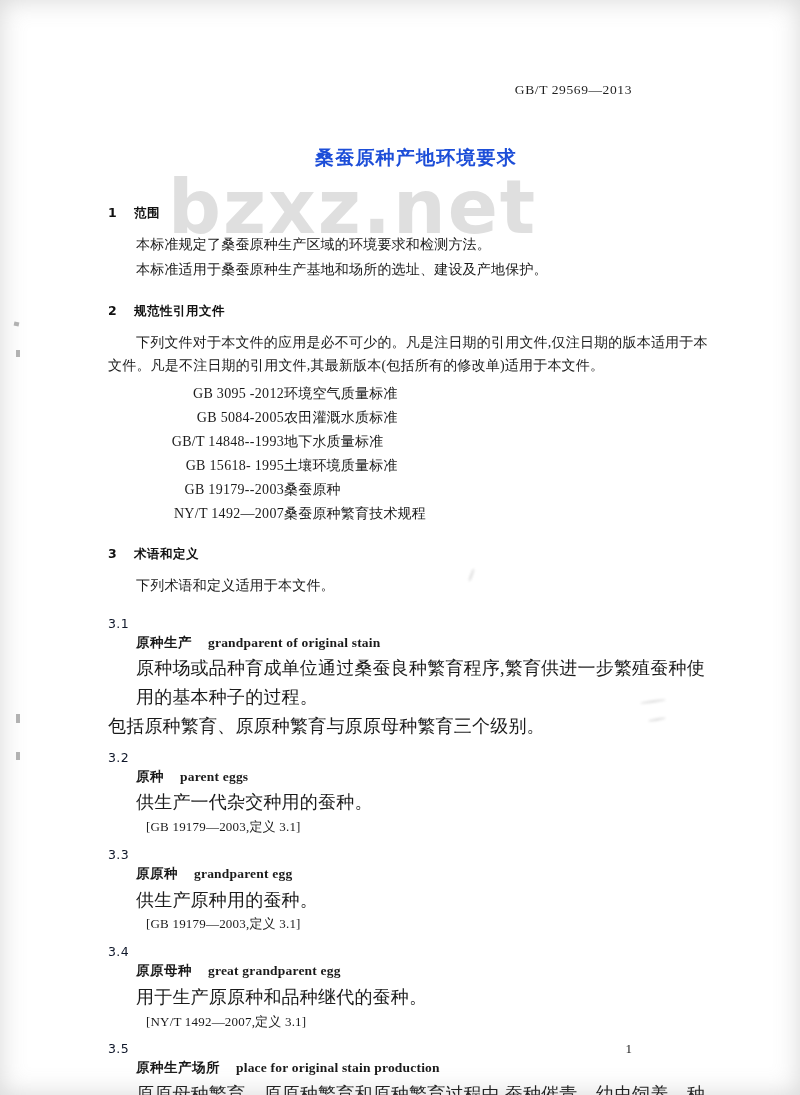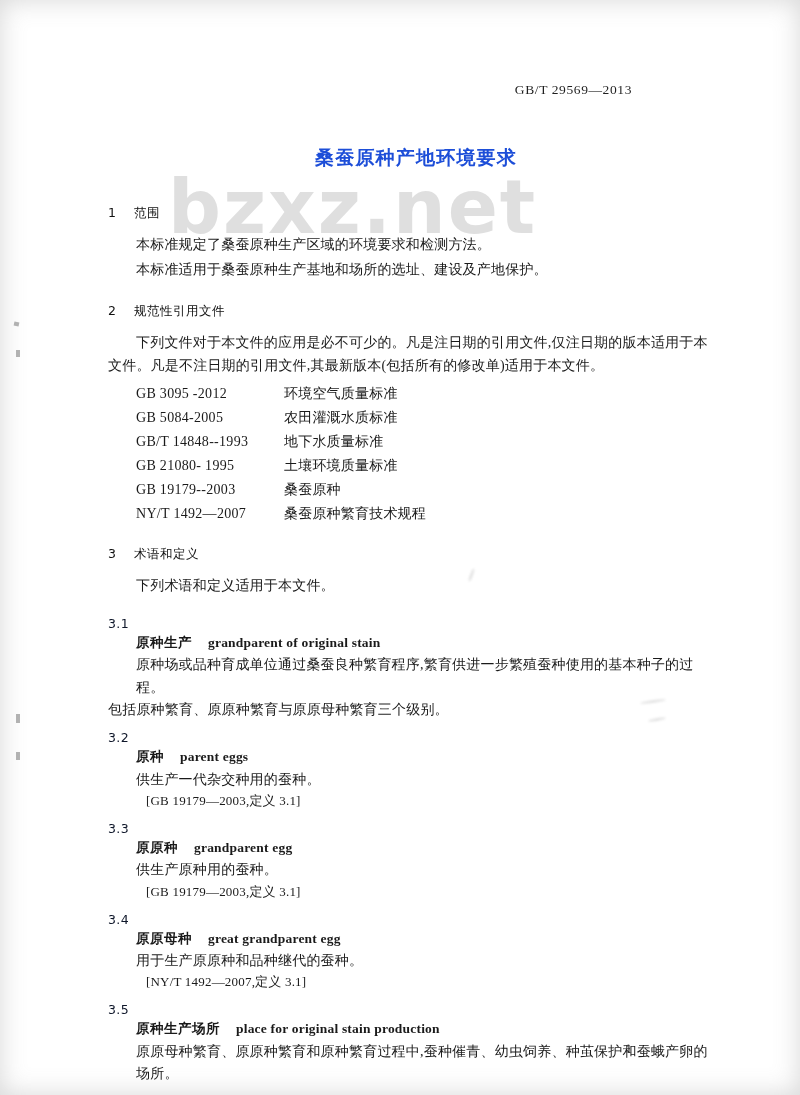--- a/index.html
+++ b/index.html
@@ -68,21 +68,21 @@
   }
   .body-area {
     position: absolute;
     left: 108px;
     top: 205px;
     width: 600px;
   }
   .sec-head {
     font-family: "DejaVu Sans", sans-serif;
     font-size: 12.5px;
-    font-weight: normal;
+    font-weight: bold;
     color: #111;
     margin: 0 0 12px 0;
     letter-spacing: 0.5px;
   }
   .sec-head .num {
     display: inline-block;
     width: 26px;
   }
   .para {
     font-size: 14px;
@@ -101,48 +101,49 @@
   .ref-list li {
     font-size: 14px;
     line-height: 1.72;
     padding-left: 28px;
     letter-spacing: 0.2px;
   }
   .ref-list li .code {
     display: inline-block;
     min-width: 148px;
     letter-spacing: 0.3px;
+    text-align: right;
   }
   .clause-num {
     font-family: "DejaVu Sans", sans-serif;
     font-size: 12.5px;
     margin: 9px 0 1px 0;
     color: #0f172a;
     letter-spacing: 0.4px;
   }
   .term-line {
     font-size: 14px;
     line-height: 1.6;
     padding-left: 28px;
     letter-spacing: 0.2px;
   }
   .term-line .cn {
-    font-family: Liberation Serif, serif;
+    font-family: Liberation Mono, monospace;
     font-weight: bold;
     font-size: 13.5px;
     letter-spacing: 0.5px;
   }
   .term-line .en {
     font-family: "Liberation Serif", serif;
     font-size: 13.5px;
     font-weight: bold;
     margin-left: 16px;
   }
   .term-def {
-    font-size: 14px;
+    font-size: 18px;
     line-height: 1.6;
     padding-left: 28px;
     letter-spacing: 0.2px;
   }
   .term-def.wrap { padding-left: 0; }
   .src-ref {
     font-size: 13px;
     line-height: 1.6;
     padding-left: 38px;
     letter-spacing: 0.2px;
@@ -202,21 +203,21 @@
 
       <div class="sec-head">
         <span class="num">2</span><span>规范性引用文件</span>
       </div>
       <p class="para">下列文件对于本文件的应用是必不可少的。凡是注日期的引用文件,仅注日期的版本适用于本文件。凡是不注日期的引用文件,其最新版本(包括所有的修改单)适用于本文件。</p>
 
       <ul class="ref-list">
         <li><span class="code">GB 3095 -2012</span><span>环境空气质量标准</span></li>
         <li><span class="code">GB 5084-2005</span><span>农田灌溉水质标准</span></li>
         <li><span class="code">GB/T 14848--1993</span><span>地下水质量标准</span></li>
-        <li><span class="code">GB 21080- 1995</span><span>土壤环境质量标准</span></li>
+        <li><span class="code">GB 15618- 1995</span><span>土壤环境质量标准</span></li>
         <li><span class="code">GB 19179--2003</span><span>桑蚕原种</span></li>
         <li><span class="code">NY/T 1492—2007</span><span>桑蚕原种繁育技术规程</span></li>
       </ul>
 
       <div class="spacer-lg"></div>
 
       <div class="sec-head">
         <span class="num">3</span><span>术语和定义</span>
       </div>
       <p class="para">下列术语和定义适用于本文件。</p>

